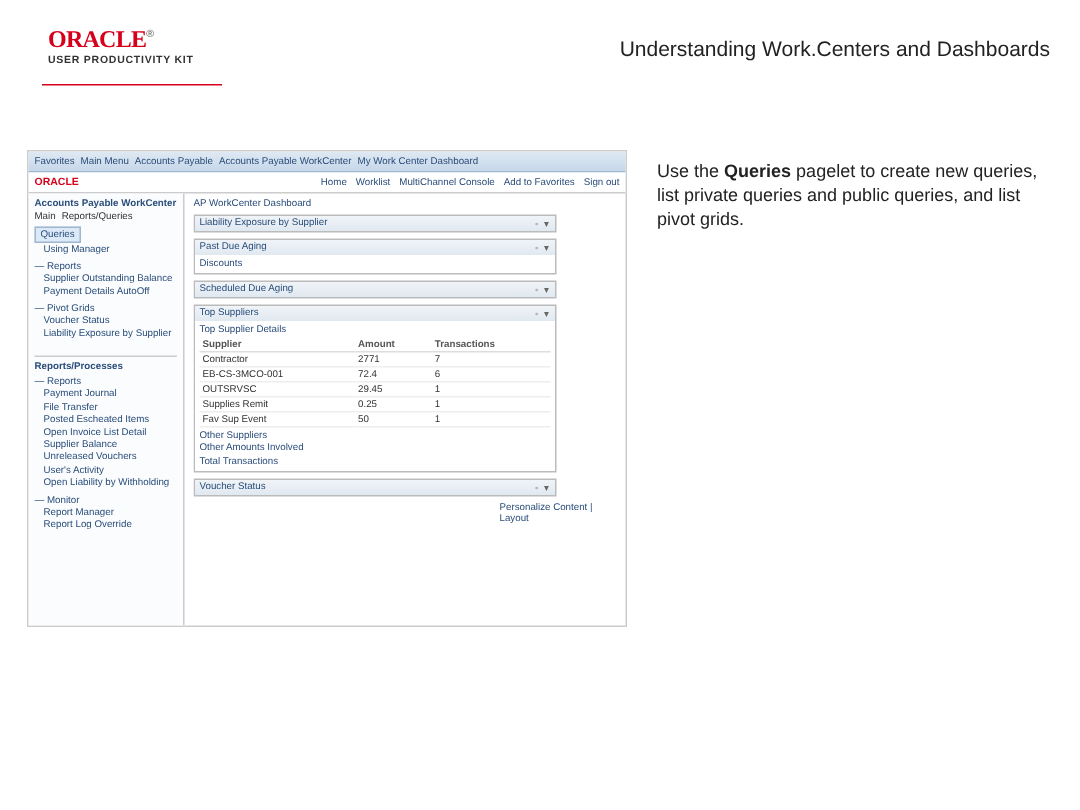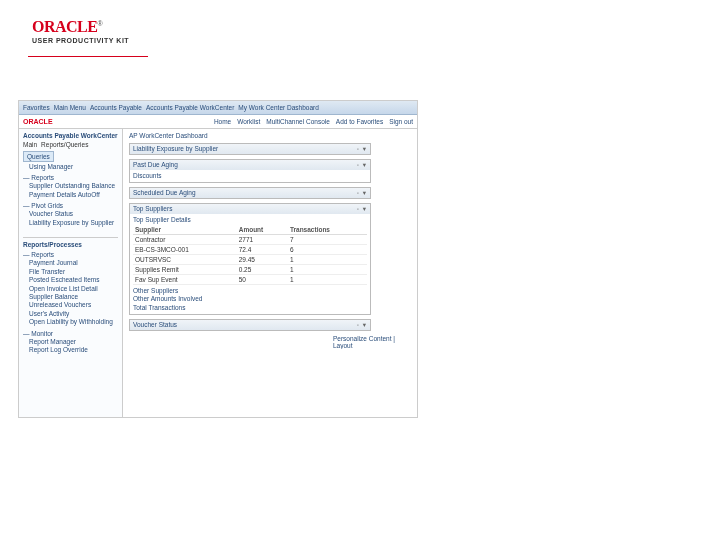--- a/index.html
+++ b/index.html
@@ -50,20 +50,21 @@
 </style>
 </head>
 <body>
 
 <div class="header">
   <div class="logo-area">
     <span class="logo-oracle">ORACLE</span><span class="logo-tm">®</span>
     <div class="logo-sub">USER PRODUCTIVITY KIT</div>
   </div>
   <div class="logo-divider"></div>
+  <div class="page-title">Understanding Work.Centers and Dashboards</div>
 </div>
 
 <div class="content">
 
   <div class="mock">
     <div class="topbar">
       <span>Favorites</span>
       <span>Main Menu</span>
       <span>Accounts Payable</span>
       <span>Accounts Payable WorkCenter</span>
@@ -193,15 +194,18 @@
           </div>
           <div class="rcol">
             <span>Personalize Content | Layout</span>
           </div>
         </div>
       </div>
     </div>
   </div>
 
   <div class="instr">
+    <div>
+      <span>Use the </span><b>Queries</b><span> pagelet to create new queries, list private queries and public queries, and list pivot grids.</span>
+    </div>
   </div>
 
 </div>
 
 </body></html>

